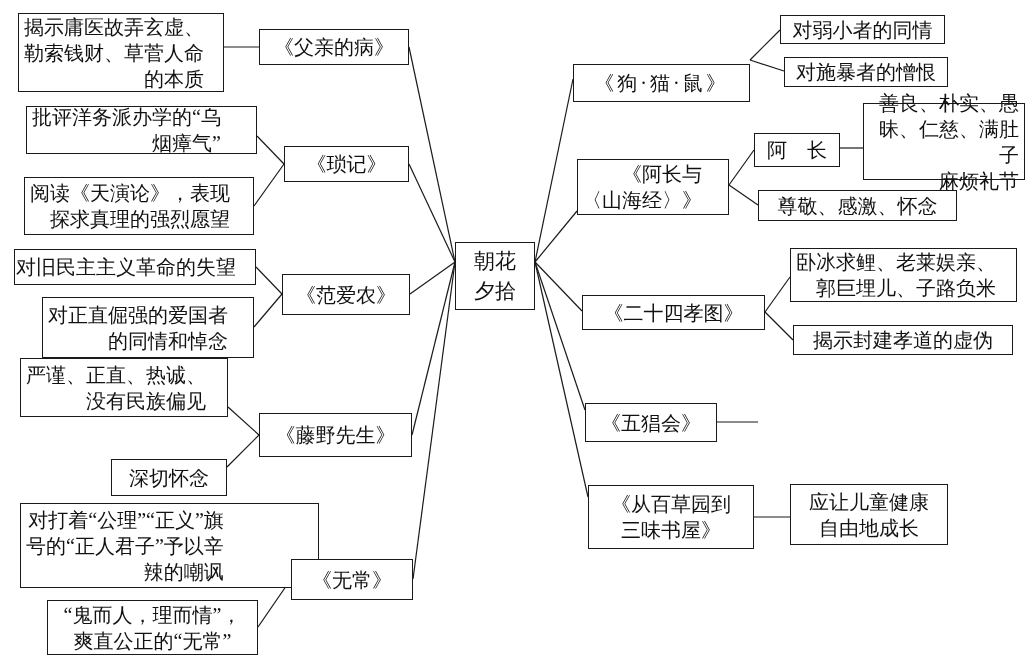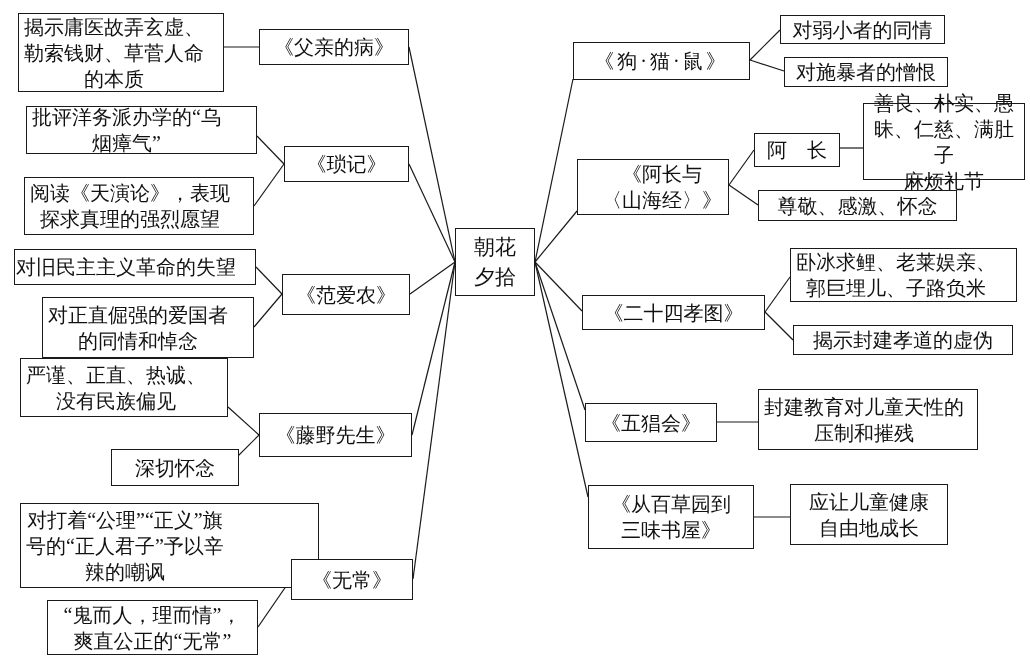--- a/index.html
+++ b/index.html
@@ -17,27 +17,27 @@
     box-sizing:border-box;
     background:#fff;
     border:1.4px solid #1a1a1a;
     font-size:20px;
     line-height:26px;
     white-space:pre-line;
     display:flex;
     flex-direction:column;
     justify-content:center;
     align-items:flex-start;
-    text-align:center;
+    text-align:right;
     padding:1px 5px;
   }
   .ctr{align-items:center;text-align:center;}
   .tight{padding:10px 1px;}
-  .indent{padding-left:24px;}
-  .sp{letter-spacing:3px;}
+  .indent{padding-left:4px;}
+  .sp{letter-spacing:3px;margin-top:22px;}
   .root{font-size:21px;line-height:30px;}
 </style>
 </head>
 <body>
 
 <div id="canvas">
 
   <svg id="wires" viewBox="0 0 1030 659" xmlns="http://www.w3.org/2000/svg" stroke="#1a1a1a" stroke-width="1.2">
 
     <line x1="224" y1="47" x2="259" y2="47"></line>
@@ -66,42 +66,42 @@
     <line x1="750" y1="60" x2="784" y2="71"></line>
     <line x1="729" y1="185" x2="754" y2="150"></line>
     <line x1="729" y1="185" x2="758" y2="205"></line>
     <line x1="840" y1="148" x2="863" y2="148"></line>
     <line x1="765" y1="312" x2="790" y2="277"></line>
     <line x1="765" y1="312" x2="793" y2="340"></line>
     <line x1="717" y1="422" x2="758" y2="422"></line>
     <line x1="754" y1="517" x2="790" y2="517"></line>
   </svg>
 
-  <div class="box ctr root" style="left:455px;top:228px;width:80px;height:68px">朝花
+  <div class="box ctr root" style="left:455px;top:242px;width:80px;height:68px">朝花
 夕拾</div>
 
   <div class="box" style="left:18px;top:13px;width:206px;height:79px">揭示庸医故弄玄虚、
 勒索钱财、草菅人命
 的本质</div>
   <div class="box ctr" style="left:259px;top:29px;width:150px;height:36px">《父亲的病》</div>
 
   <div class="box" style="left:26px;top:106px;width:231px;height:48px">批评洋务派办学的“乌
 烟瘴气”</div>
   <div class="box" style="left:24px;top:177px;width:230px;height:58px">阅读《天演论》，表现
 探求真理的强烈愿望</div>
   <div class="box ctr" style="left:284px;top:146px;width:125px;height:36px">《琐记》</div>
 
   <div class="box tight" style="left:14px;top:249px;width:242px;height:36px">对旧民主主义革命的失望</div>
   <div class="box" style="left:42px;top:297px;width:212px;height:61px">对正直倔强的爱国者
 的同情和悼念</div>
   <div class="box ctr" style="left:282px;top:274px;width:128px;height:41px">《范爱农》</div>
 
   <div class="box" style="left:20px;top:358px;width:208px;height:59px">严谨、正直、热诚、
 没有民族偏见</div>
-  <div class="box ctr" style="left:111px;top:449px;width:128px;height:37px">深切怀念</div>
+  <div class="box ctr" style="left:111px;top:459px;width:116px;height:37px">深切怀念</div>
   <div class="box ctr" style="left:259px;top:413px;width:153px;height:44px">《藤野先生》</div>
 
   <div class="box" style="left:20px;top:503px;width:299px;height:85px">对打着“公理”“正义”旗
 号的“正人君子”予以辛
 辣的嘲讽</div>
   <div class="box ctr" style="left:47px;top:600px;width:211px;height:55px">“鬼而人，理而情”，
 爽直公正的“无常”</div>
   <div class="box ctr" style="left:291px;top:559px;width:122px;height:41px">《无常》</div>
 
   <div class="box ctr sp" style="left:573px;top:42px;width:177px;height:38px">《狗·猫·鼠》</div>
@@ -115,21 +115,19 @@
 昧、仁慈、满肚子
 麻烦礼节</div>
   <div class="box ctr" style="left:758px;top:190px;width:199px;height:31px">尊敬、感激、怀念</div>
 
   <div class="box ctr" style="left:582px;top:295px;width:183px;height:35px">《二十四孝图》</div>
   <div class="box" style="left:790px;top:248px;width:227px;height:54px">卧冰求鲤、老莱娱亲、
 郭巨埋儿、子路负米</div>
   <div class="box ctr" style="left:793px;top:325px;width:220px;height:30px">揭示封建孝道的虚伪</div>
 
   <div class="box ctr" style="left:585px;top:403px;width:132px;height:39px">《五猖会》</div>
-  <div class="box" style="left:758px;top:389px;width:220px;height:61px">封建教育对儿童天性的
-压制和摧残</div>
 
   <div class="box ctr" style="left:588px;top:485px;width:166px;height:64px">《从百草园到
 三味书屋》</div>
   <div class="box ctr" style="left:790px;top:484px;width:158px;height:61px">应让儿童健康
 自由地成长</div>
 
 </div>
 
 </body></html>

